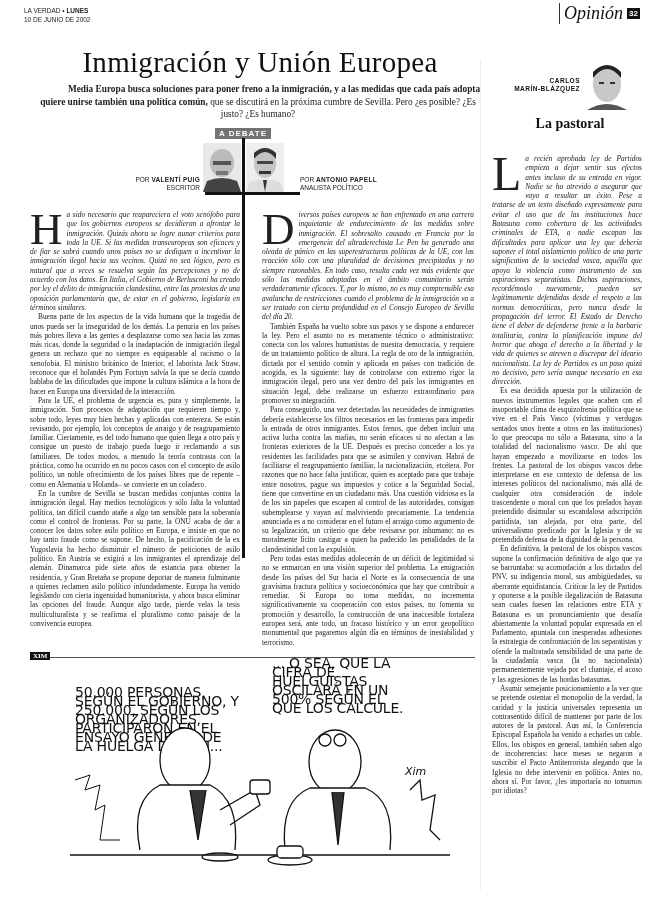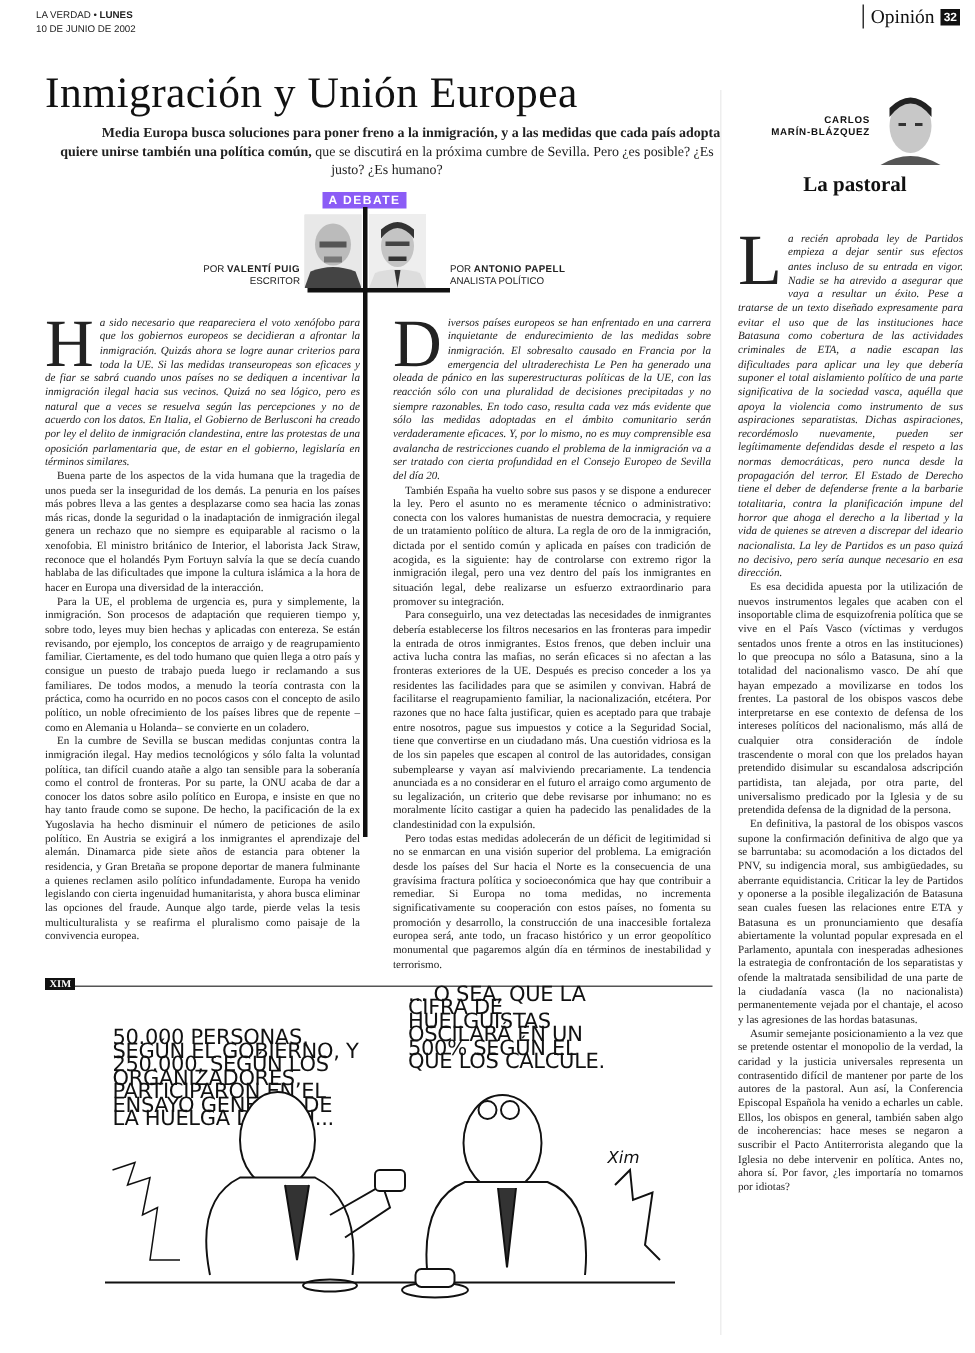--- a/index.html
+++ b/index.html
@@ -2,28 +2,28 @@
 <html><head>
 <meta charset="utf-8">
 <style>
   * { box-sizing: border-box; margin: 0; padding: 0; }
   html, body { width: 650px; height: 902px; background: #fff; overflow: hidden; }
   body { position: relative; font-family: "DejaVu Serif", serif; color: #111; }
 
   .masthead-left { position: absolute; left: 24px; top: 6px; font-family: "Liberation Sans", sans-serif; font-size: 6.5px; color: #222; line-height: 9px; }
   .masthead-left b { font-weight: bold; }
   .masthead-right { position: absolute; right: 10px; top: 3px; display: flex; align-items: center; gap: 4px; }
-  .section-name { font-family: "Liberation Serif", serif; font-size: 13px; border-left: 1px solid #333; padding-left: 4px; }
+  .section-name { font-family: "Liberation Serif", serif; font-style: italic; font-size: 18px; border-left: 1px solid #333; padding-left: 4px; }
   .page-num { background: #111; color: #fff; font-family: "Liberation Sans", sans-serif; font-size: 8px; font-weight: bold; padding: 1px 2px; }
 
-  .main-title { position: absolute; left: 30px; width: 460px; top: 46px; font-family: "Liberation Serif", serif; font-size: 29px; font-weight: normal; letter-spacing: 0.3px; }
+  .main-title { position: absolute; left: 30px; width: 460px; top: 46px; text-align: center; font-family: "Liberation Serif", serif; font-size: 29px; font-weight: normal; letter-spacing: 0.3px; }
   .subtitle { position: absolute; left: 28px; width: 460px; top: 83px; text-align: center; font-family: "Liberation Serif", serif; font-size: 9.3px; line-height: 12.5px; color: #222; }
   .subtitle b { font-weight: bold; margin-left: 32px; }
 
-  .debate-tag { position: absolute; left: 215px; top: 128px; background: #8b5cf6; color: #fff; font-family: "Liberation Sans", sans-serif; font-weight: bold; font-size: 8px; padding: 1px 4px; letter-spacing: 1px; }
+  .debate-tag { position: absolute; left: 215px; top: 128px; background: #737373; color: #fff; font-family: "Liberation Sans", sans-serif; font-weight: bold; font-size: 8px; padding: 1px 4px; letter-spacing: 1px; }
   .cross-v { position: absolute; left: 242px; top: 138px; width: 3px; height: 420px; background: #111; }
   .cross-h { position: absolute; left: 205px; top: 192px; width: 95px; height: 3px; background: #111; }
   .portrait { position: absolute; top: 143px; width: 38px; height: 49px; background: #ddd; overflow: hidden; }
   .portrait svg { width: 100%; height: 100%; }
   .portrait-1 { left: 203px; }
   .portrait-2 { left: 246px; }
 
   .byline { position: absolute; font-family: "Liberation Sans", sans-serif; font-size: 6.5px; line-height: 8px; color: #222; }
   .byline b { font-weight: bold; letter-spacing: 0.3px; }
   .byline-1 { left: 100px; top: 176px; width: 100px; text-align: right; }

